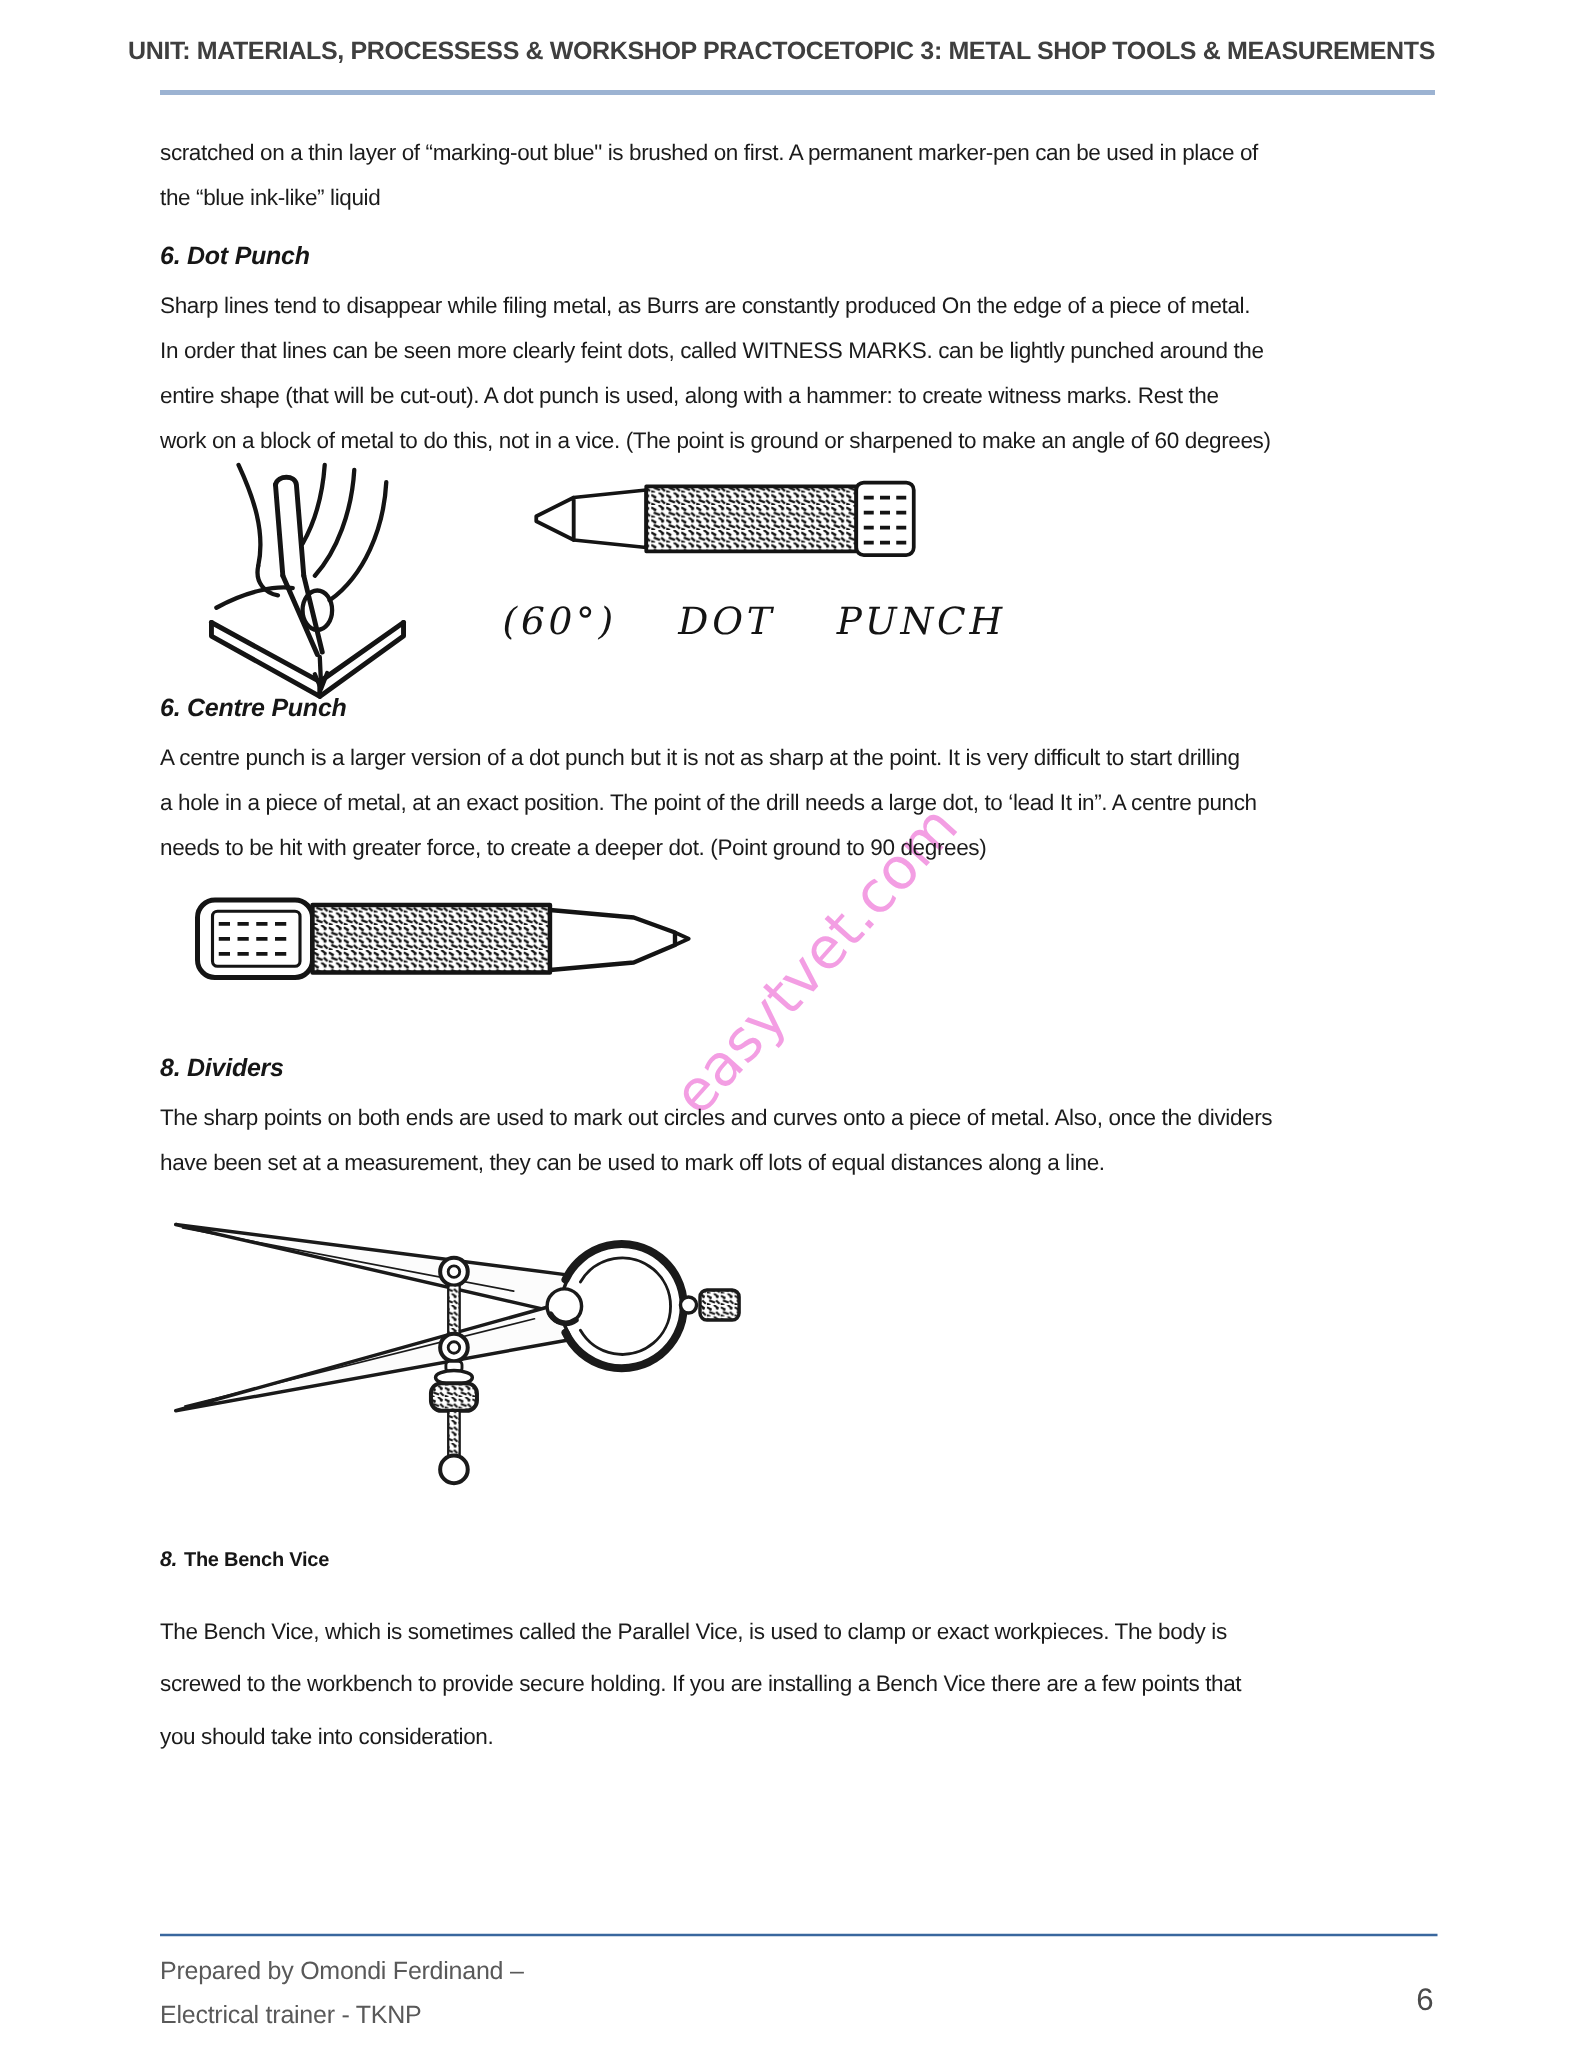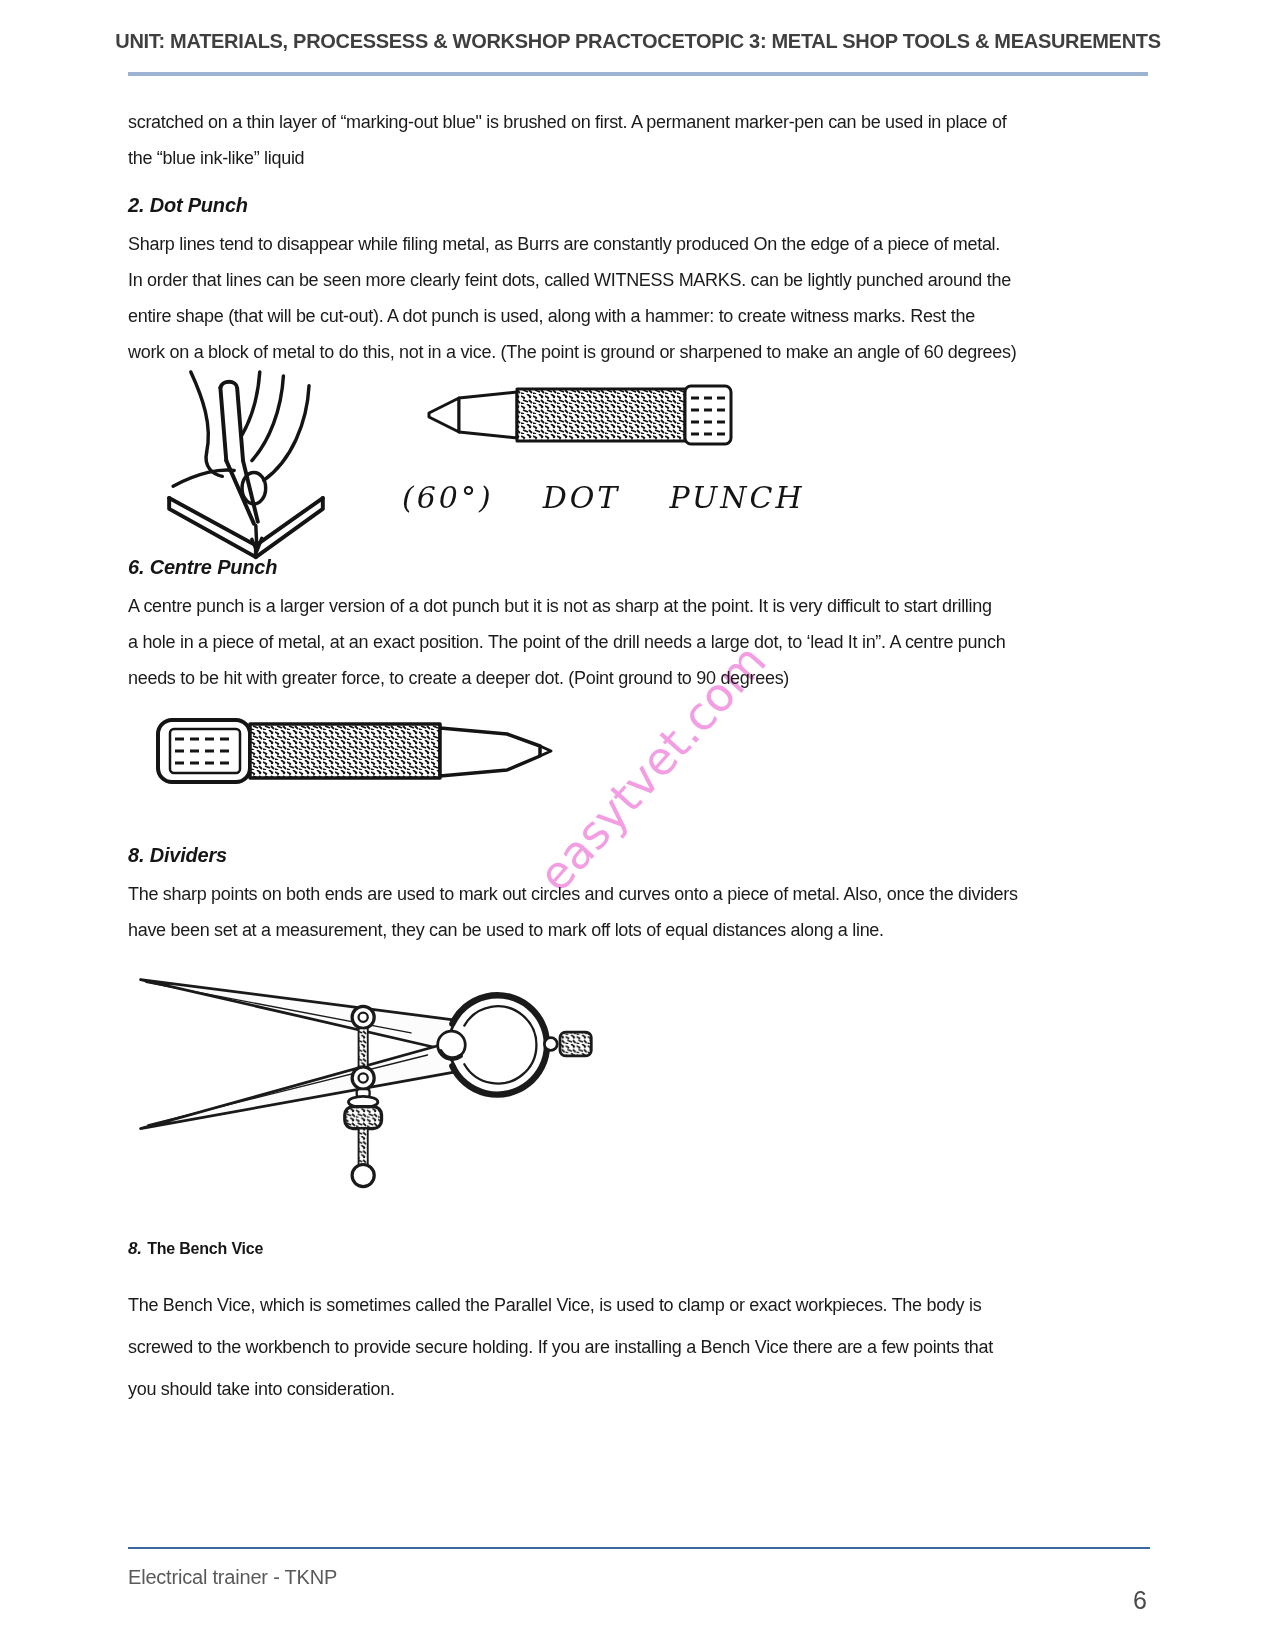--- a/index.html
+++ b/index.html
@@ -8,21 +8,21 @@
     width:1275px;height:1650px;
     margin:0 auto;
     background:#ffffff;
     font-family:"Liberation Sans","DejaVu Sans",sans-serif;
     color:#1b1b1b;
     overflow:hidden;
   }
   .abs{position:absolute;}
   .header{
     left:128px;top:30px;width:1020px;
-    display:flex;justify-content:center;
+    display:flex;justify-content:flex-end;
     font-weight:bold;font-size:20px;color:#3f3f3f;
     letter-spacing:-0.3px;white-space:nowrap;
   }
   .header-rule{left:128px;top:72px;width:1020px;height:4px;background:#9cb3d2;}
   .para{
     left:128px;width:1030px;
     font-size:18px;line-height:36px;letter-spacing:-0.3px;
     white-space:pre-line;margin:0;z-index:2;
   }
   .heading{
@@ -70,21 +70,21 @@
 
   <div class="abs header">
     <span>UNIT: MATERIALS, PROCESSESS &amp; WORKSHOP PRACTOCE</span>
     <span>TOPIC 3: METAL SHOP TOOLS &amp; MEASUREMENTS</span>
   </div>
   <div class="abs header-rule"></div>
 
   <p class="abs para" style="top:104px">scratched on a thin layer of “marking-out blue" is brushed on first. A permanent marker-pen can be used in place of
 the “blue ink-like” liquid</p>
 
-  <h3 class="abs heading" style="top:194px">2. Dot Punch</h3>
+  <h3 class="abs heading" style="top:194px">6. Dot Punch</h3>
   <p class="abs para" style="top:226px">Sharp lines tend to disappear while filing metal, as Burrs are constantly produced On the edge of a piece of metal.
 In order that lines can be seen more clearly feint dots, called WITNESS MARKS. can be lightly punched around the
 entire shape (that will be cut-out). A dot punch is used, along with a hammer: to create witness marks. Rest the
 work on a block of metal to do this, not in a vice. (The point is ground or sharpened to make an angle of 60 degrees)</p>
 
   <div class="abs figure" style="left:160px;top:368px">
     <svg width="170" height="197" viewBox="0 0 170 200">
       <g stroke="#141414" stroke-width="4" fill="none" stroke-linecap="round" stroke-linejoin="round">
         <path d="M8 132 L96 180 L164 132"></path>
         <path d="M8 132 L8 143 L96 192 L96 180"></path>
@@ -209,17 +209,18 @@
   <h3 class="abs heading" style="top:1236px;font-style:normal">
     <span class="h8-num">8.</span>
     <span class="h8-title">The Bench Vice</span>
   </h3>
   <p class="abs para" style="top:1284px;line-height:42px">The Bench Vice, which is sometimes called the Parallel Vice, is used to clamp or exact workpieces. The body is
 screwed to the workbench to provide secure holding. If you are installing a Bench Vice there are a few points that
 you should take into consideration.</p>
 
   <div class="abs footer-rule"></div>
   <div class="abs footer-text">
+    <div>Prepared by Omondi Ferdinand –</div>
     <div>Electrical trainer - TKNP</div>
   </div>
   <div class="abs page-number">6</div>
 
 </div>
 
 </body></html>

